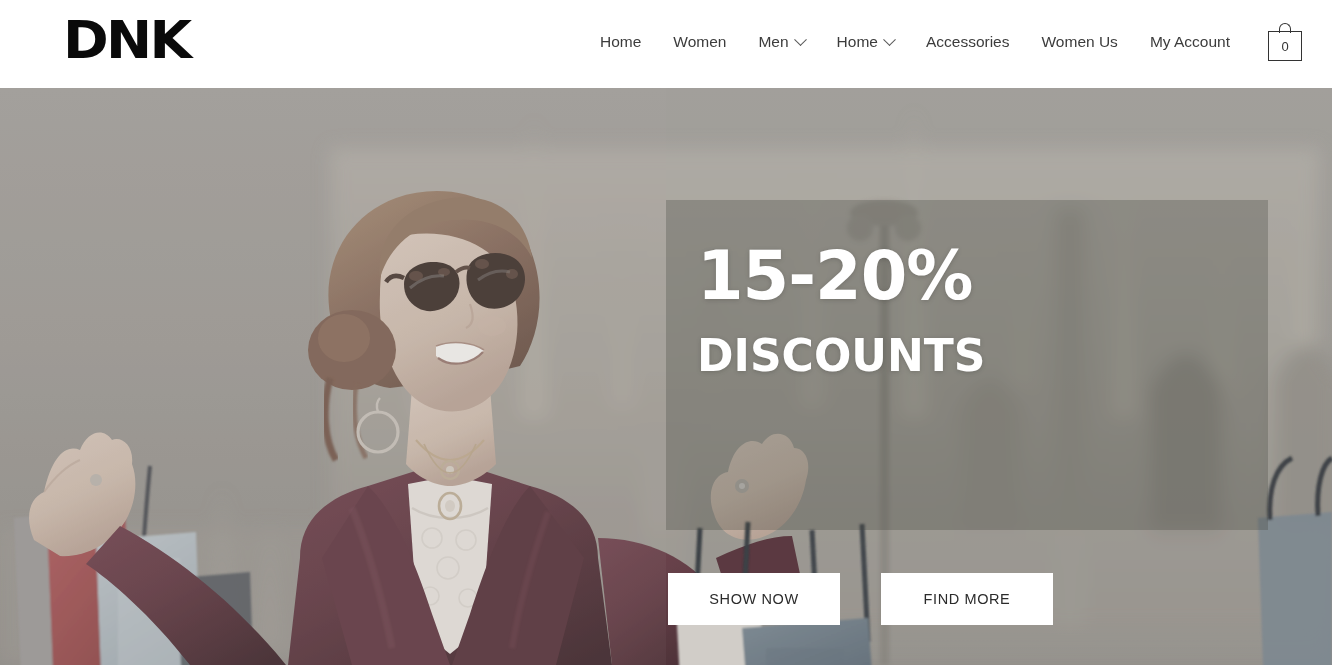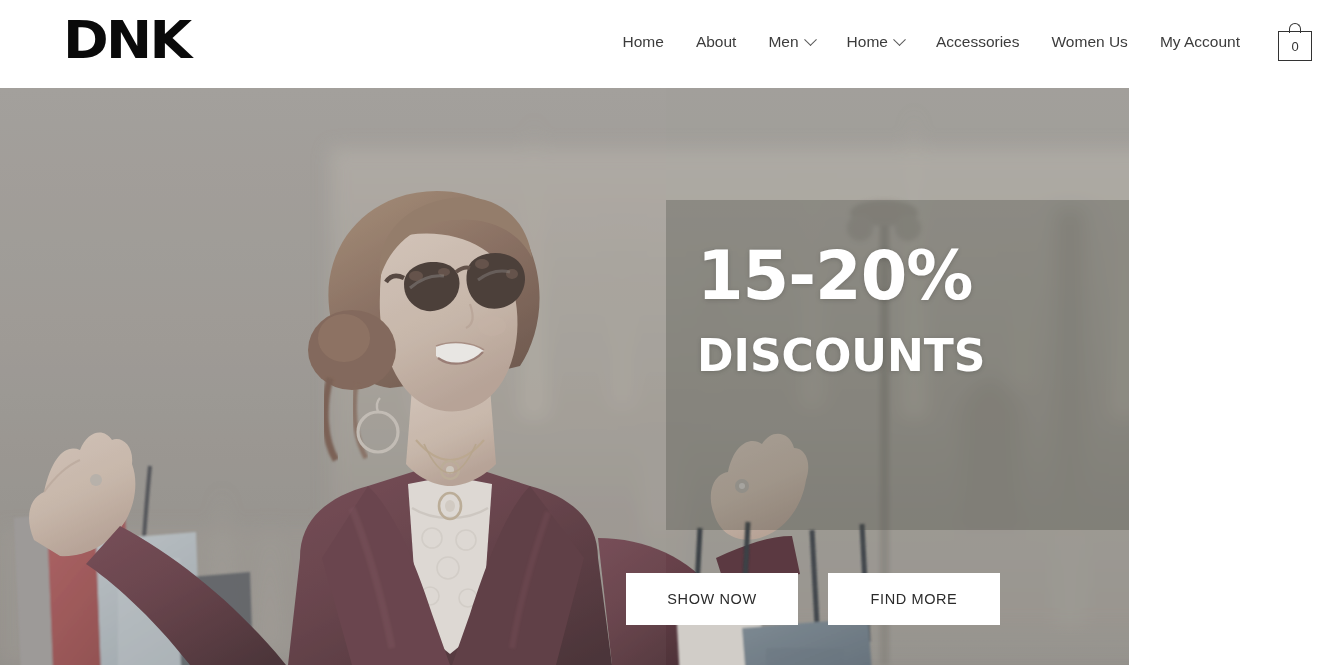--- a/index.html
+++ b/index.html
@@ -21,21 +21,21 @@
     font-family:"DejaVu Sans", sans-serif;
     font-size:52px; font-weight:bold;
     letter-spacing:-2.5px;
     color:#0a0a0a; line-height:56px;
     transform:scaleX(1.06); transform-origin:left center;
     cursor:pointer;
   }
   .nav {
     position:absolute; right:0; top:0;
     height:84px; display:flex; align-items:center;
-    padding-right:12px;
+    padding-right:22px;
   }
   .nav-item {
     display:flex; align-items:center;
     font-size:15.5px; color:#3c3c3c;
     margin:0 16px; cursor:pointer; white-space:nowrap;
   }
   .chev {
     display:inline-block; margin-left:7px;
     width:9px; height:9px;
     border-right:1.3px solid #5a5a5a;
@@ -59,21 +59,21 @@
   }
   .cart-count {
     position:absolute; left:0; bottom:0; width:34px; height:30px;
     display:flex; align-items:center; justify-content:center;
     font-size:13px; color:#333; line-height:1;
   }
 
   
   .hero {
     position:absolute; top:88px; left:0;
-    width:1129px; height:577px;
+    width:1332px; height:577px;
     overflow:hidden; background:#ef4444;
   }
   .hero-svg { position:absolute; inset:0; width:1332px; height:577px; }
 
   .hero-overlay {
     position:absolute;
     left:666px; top:112px;
     width:602px; height:330px;
     background:rgba(70,68,64,0.30);
     z-index:5;
@@ -92,22 +92,22 @@
     text-shadow:0 1px 5px rgba(0,0,0,0.18);
   }
   .h-line3 {
     font-family:"DejaVu Sans", sans-serif;
     font-size:30px; font-weight:bold; color:#fff;
     letter-spacing:0.5px; line-height:40px;
     margin-top:16px;
     text-shadow:0 1px 5px rgba(0,0,0,0.2);
   }
   .hero-buttons {
-    position:absolute; left:626px; top:485px;
-    display:flex; z-index:9;
+    position:absolute; left:668px; top:485px;
+    display:flex; z-index:9;gap:11px;
   }
   .btn {
     background:#fff; color:#2b2b2b;
     font-size:14.5px; letter-spacing:0.6px;
     width:172px; height:52px;
     display:flex; align-items:center; justify-content:center;
     cursor:pointer; border:none;
     font-family:"Liberation Sans", sans-serif;
   }
   .btn + .btn { margin-left:30px; }
@@ -121,21 +121,21 @@
 
     <div class="logo">DNK</div>
 
     <div class="nav">
 
       <div class="nav-item">
         <span>Home</span>
       </div>
 
       <div class="nav-item">
-        <span>About</span>
+        <span>Women</span>
       </div>
 
       <div class="nav-item">
         <span>Men</span>
         <span class="chev"></span>
       </div>
 
       <div class="nav-item">
         <span>Home</span>
         <span class="chev"></span>

